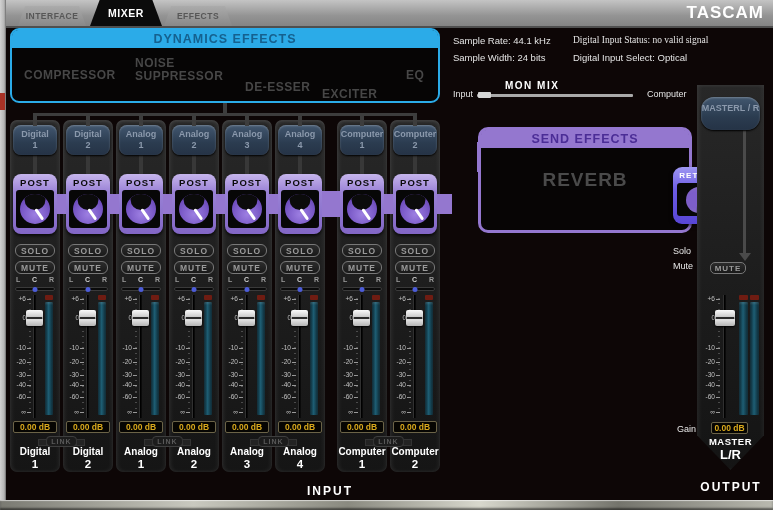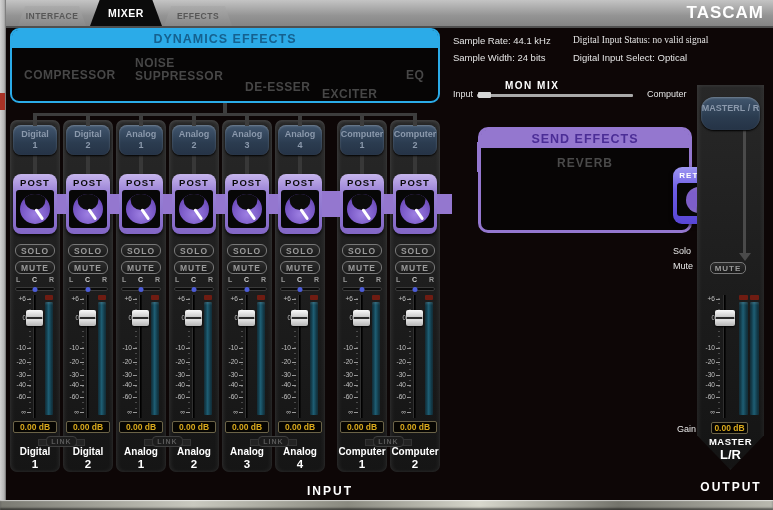--- a/index.html
+++ b/index.html
@@ -87,21 +87,21 @@
   .link{position:absolute;top:436px;width:31px;height:11px;border:1px solid #3e3e3e;border-radius:4px;background:#1c1c1c;cursor:pointer;
      text-align:center;line-height:10px;font-size:7px;font-weight:bold;color:#5a5a5a;letter-spacing:1px;}
   .link::before,.link::after{content:"";position:absolute;top:2px;width:7px;height:5px;background:#232323;border:1px solid #333;}
   .link::before{left:-9px;} .link::after{right:-9px;}
 
   
   .sendbox{position:absolute;left:478px;top:127px;width:214px;height:106px;background:#070505;
      border:3px solid var(--purple,#9477cf);border-radius:10px;}
   .sendhead{height:18px;line-height:18px;text-align:center;background:var(--purple,#9477cf);border-radius:5px 5px 0 0;
      font-size:12.5px;font-weight:bold;color:#4b2d96;letter-spacing:1px;}
-  .reverb{margin-top:8px;text-align:center;font-size:12px;font-weight:bold;color:#4a4a4a;letter-spacing:1px;cursor:pointer;}
+  .reverb{margin-top:21px;text-align:center;font-size:19px;font-weight:bold;color:#4a4a4a;letter-spacing:1px;cursor:pointer;}
   .sconn{position:absolute;left:477px;top:142px;width:9px;height:30px;background:var(--purple,#9477cf);}
   .srmod{position:absolute;width:50px;height:57px;border-radius:9px;box-shadow:0 2px 4px rgba(0,0,0,.6);
      background:linear-gradient(180deg,#9e97f2,#6c5ce4 40%,#5846d6);}
   .srmod .hd{height:16px;line-height:17px;text-align:center;font-size:9px;font-weight:bold;color:#fff;letter-spacing:1px;cursor:pointer;}
   .srmod .win{position:relative;margin:0 4px;height:33px;background:#070707;border-radius:3px;}
   .srmod .knob{width:26px;height:26px;}
   .knob.ret{background:linear-gradient(100deg,#7d5ec9 45%,#3f3f3f 55%);box-shadow:inset -4px 0 5px rgba(175,175,175,.45);}
   .knob.ret .kptr{transform:rotate(180deg);}
   .retband{position:absolute;left:700px;top:224px;width:21px;height:44px;background:var(--purple,#9477cf);
      clip-path:polygon(0 0,100% 0,100% 62%,50% 100%,0 62%);}

